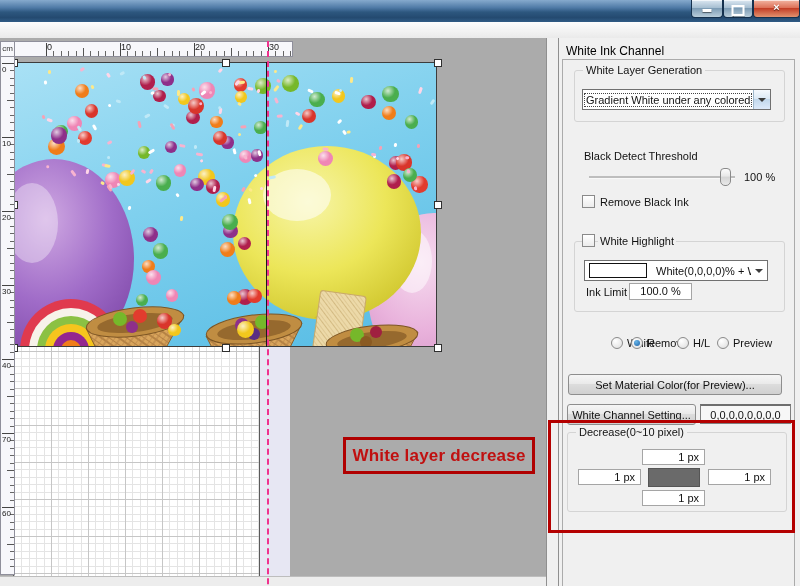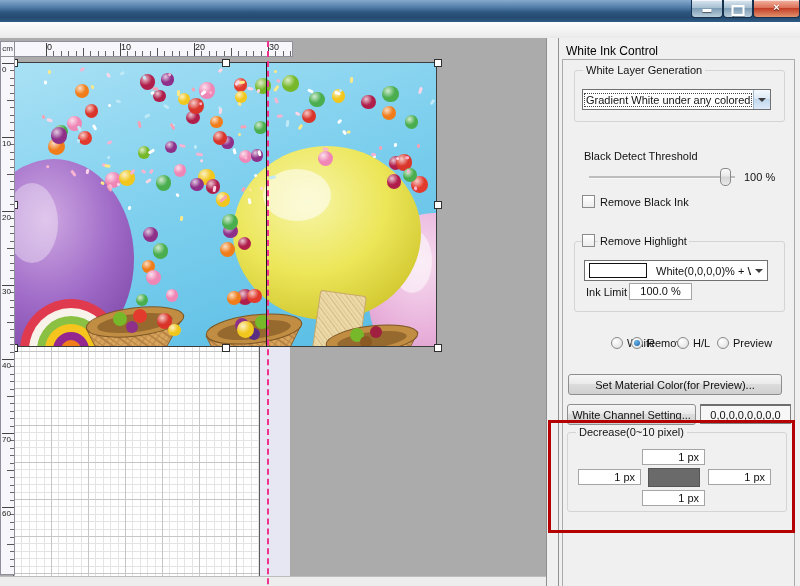--- a/index.html
+++ b/index.html
@@ -244,28 +244,31 @@
       <span class="left-num" style="top: 10px;">0</span>
       <span class="left-num" style="top: 84px;">10</span>
       <span class="left-num" style="top: 158px;">20</span>
       <span class="left-num" style="top: 232px;">30</span>
       <span class="left-num" style="top: 306px;">40</span>
       <span class="left-num" style="top: 380px;">70</span>
       <span class="left-num" style="top: 454px;">60</span>
     </div>
   <div class="ruler-corner" style="top:3px;">cm</div>
 
+  <div class="annotation-box" style="top:399px;">
+    <span>White layer decrease</span>
+  </div>
 
   <div class="bottom-strip" style="top:538px;"></div>
 </div>
 
 <div class="splitter"></div>
 
 <div class="panel">
-  <div class="panel-title">White Ink Control</div>
+  <div class="panel-title">White Ink Channel</div>
   <div class="panel-frame"></div>
 
   <div class="group" style="left:15px;top:32px;width:211px;height:52px;">
     <span class="group-label">White Layer Generation</span>
   </div>
   <div class="combo" style="left:23px;top:51px;width:189px;height:21px;">
     <span class="combo-text focused">Gradient White under any colored pixel</span>
     <span class="combo-arrow-btn">
       <span class="tri-down"></span>
     </span>
@@ -273,21 +276,21 @@
 
   <div class="small-label" style="left:25px;top:112px;">Black Detect Threshold</div>
   <div class="slider-track" style="left:30px;top:138px;width:146px;"></div>
   <div class="slider-thumb" style="left:161px;top:130px;"></div>
   <div class="small-label" style="left:185px;top:133px;">100 %</div>
   <div class="checkbox" style="left:23px;top:157px;"></div>
   <div class="small-label" style="left:41px;top:158px;">Remove Black Ink</div>
 
   <div class="group" style="left:15px;top:203px;width:211px;height:71px;"></div>
   <div class="checkbox" style="left:23px;top:196px;"></div>
-  <div class="cb-label" style="left:39px;top:197px;">Remove Highlight</div>
+  <div class="cb-label" style="left:39px;top:197px;">White Highlight</div>
   <div class="combo" style="left:25px;top:222px;width:184px;height:21px;">
     <span class="swatch"></span>
     <span class="combo-text">White(0,0,0,0)% + White</span>
     <span class="combo-arrow-btn" style="background:none;border-left:none;">
       <span class="tri-down"></span>
     </span>
   </div>
   <div class="small-label" style="left:27px;top:248px;">Ink Limit</div>
   <div class="field" style="left:70px;top:245px;width:63px;height:17px;text-align:center;">100.0 %</div>
 

